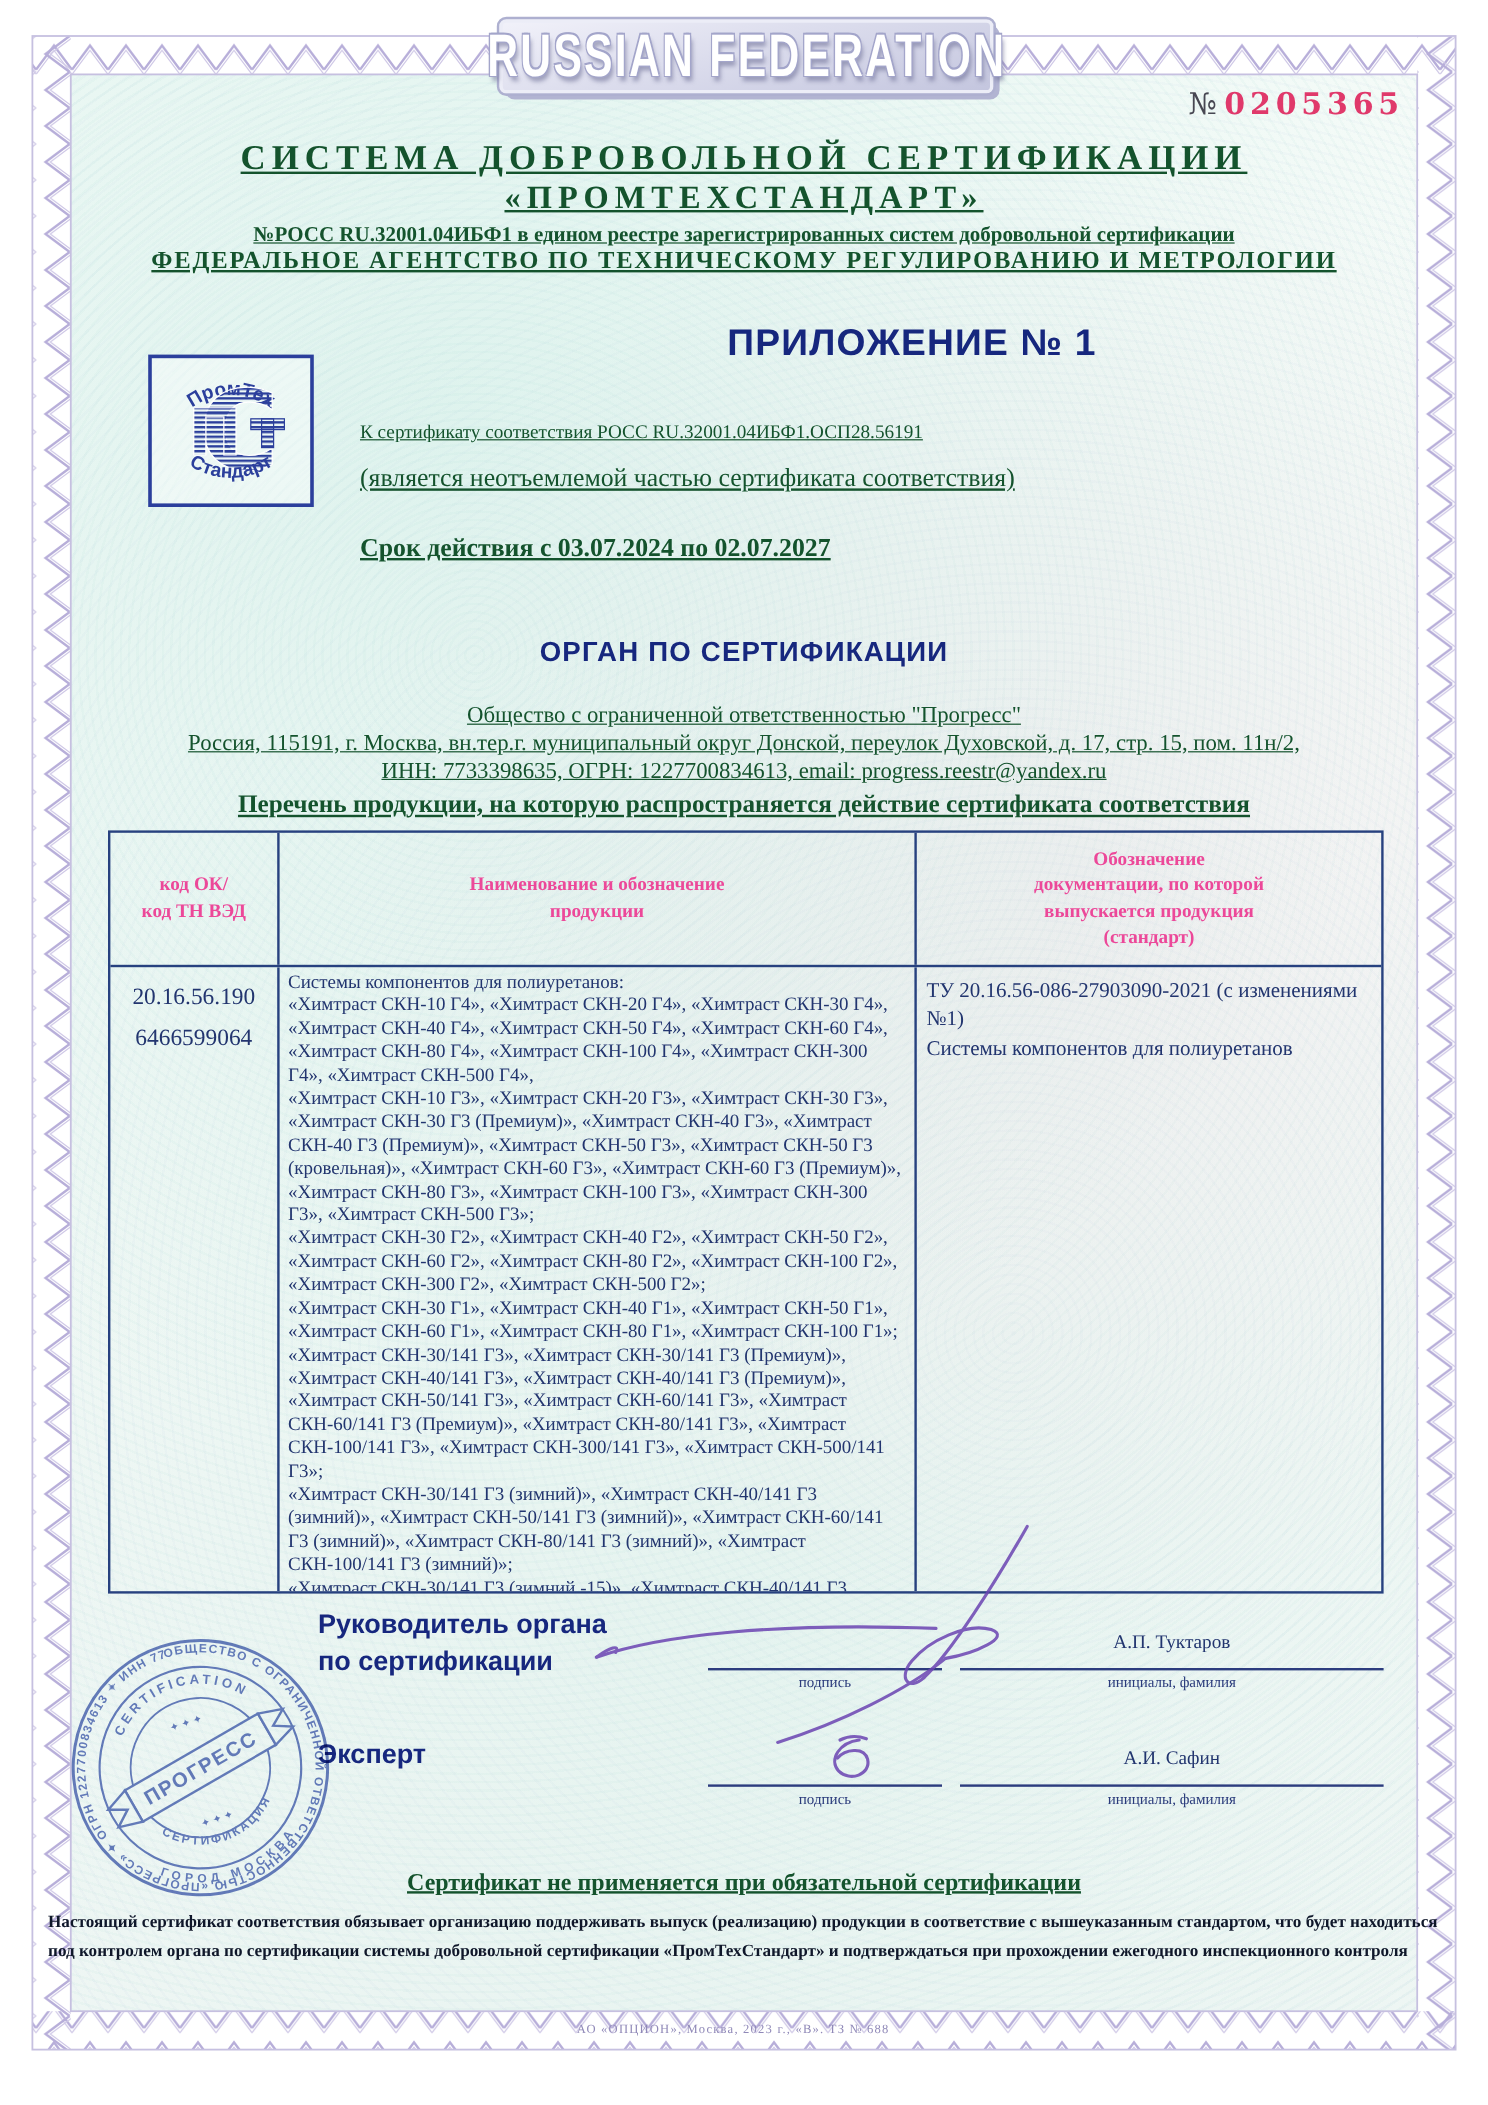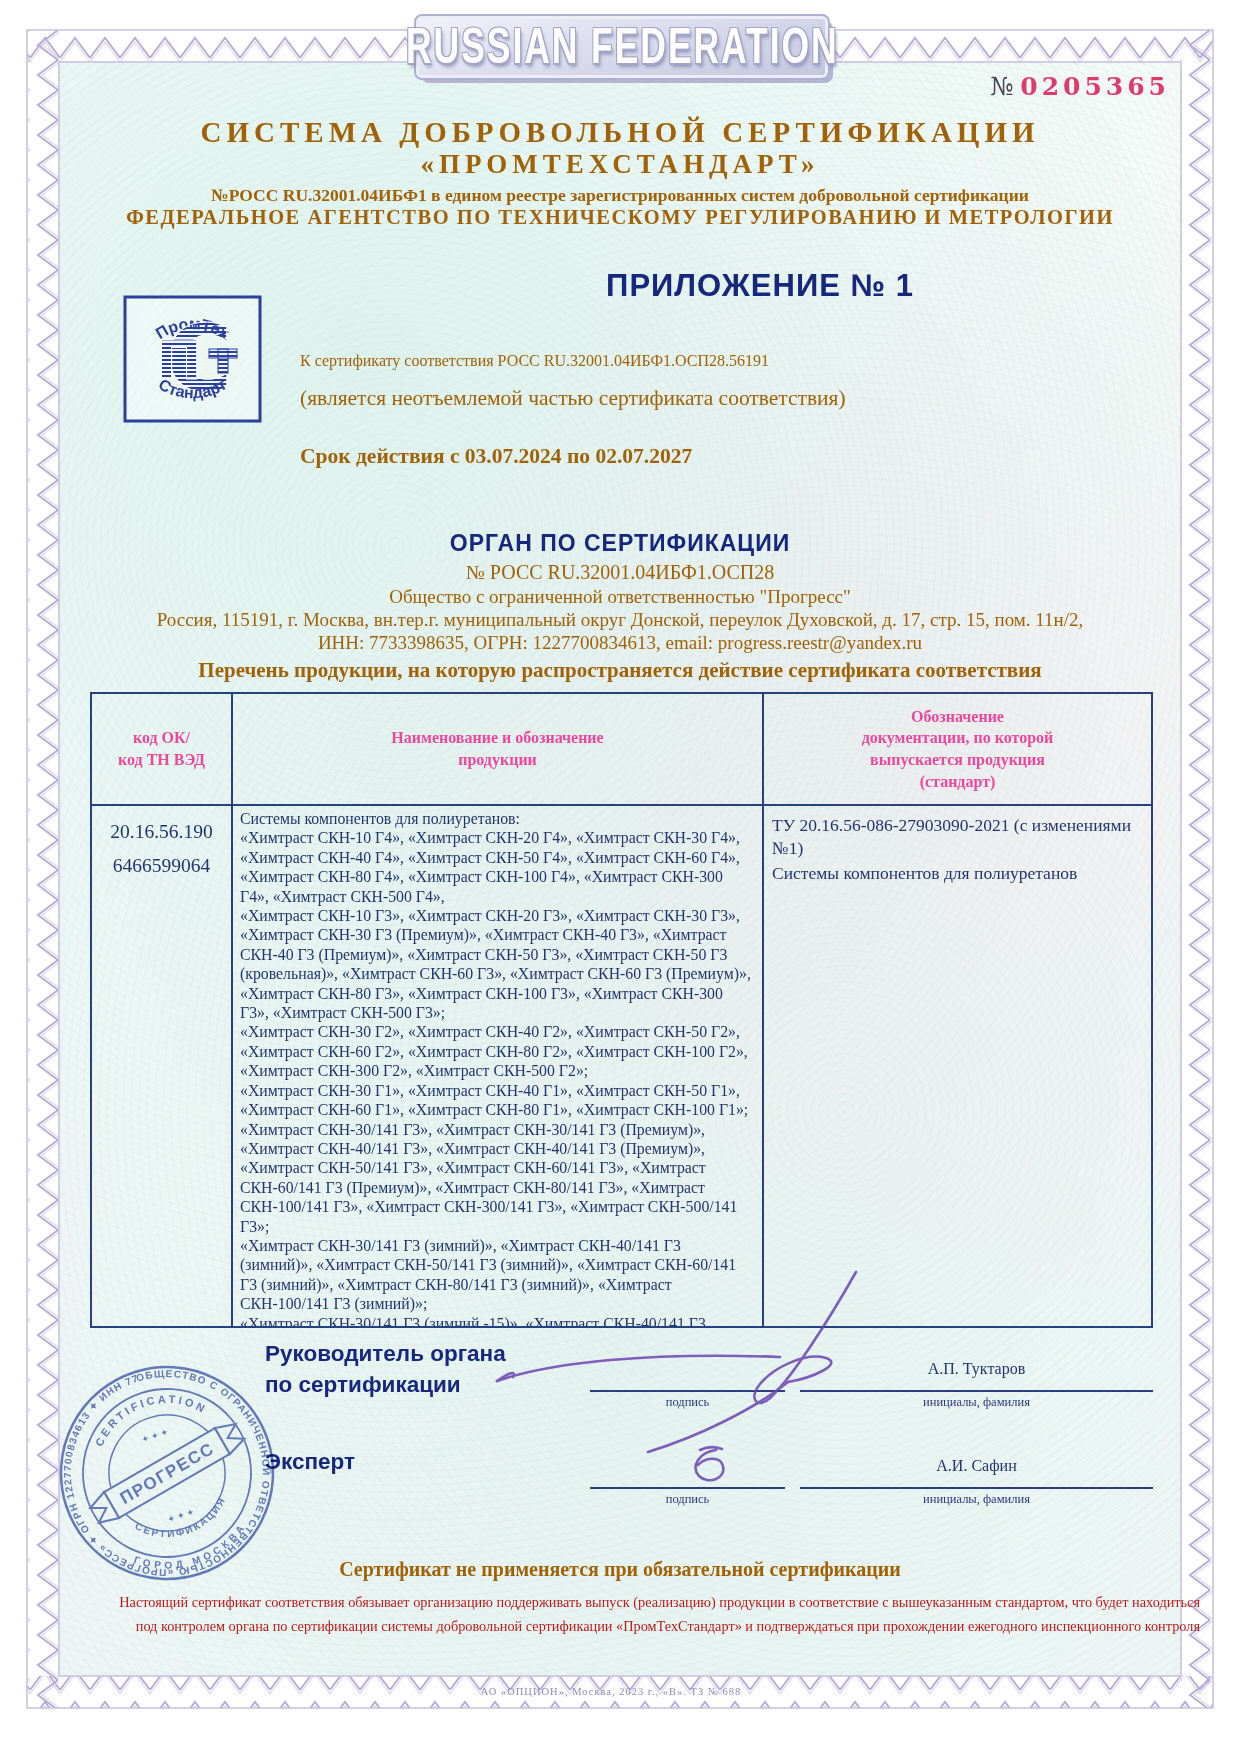--- a/index.html
+++ b/index.html
@@ -14,21 +14,21 @@
       radial-gradient(circle at 75% 42%, rgba(238,205,220,0.22), rgba(238,205,220,0) 50%),
       radial-gradient(circle at 50% 80%, rgba(190,230,220,0.25), rgba(190,230,220,0) 60%),
       repeating-radial-gradient(circle at 30% 30%, rgba(120,195,185,0.055) 0 2px, rgba(255,255,255,0) 2px 7px),
       repeating-radial-gradient(circle at 70% 65%, rgba(150,170,215,0.05) 0 2px, rgba(255,255,255,0) 2px 8px),
       linear-gradient(#f5fbf8,#f1f7f5);
   }
   .band-svg{position:absolute;left:0;top:0;}
 
   .abs{position:absolute;}
   .ctr{left:0;width:1240px;text-align:center;}
-  .navy{color:#a16207;}
+  .navy{color:#14532d;text-decoration:underline;}
 
   
   .banner-shadow{left:421px;top:21px;width:412px;height:62px;background:#b2b4d2;border-radius:8px;}
   .banner{
     left:414px;top:14px;width:412px;height:62px;border-radius:8px;
     background:linear-gradient(165deg,#f2f2fa 0%,#dcdded 45%,#c3c5de 100%);
     border:2px solid #aeb0d0;box-shadow:inset 0 0 0 3px #ecedf7;
     display:flex;align-items:center;justify-content:center;
   }
   .banner span{
@@ -91,21 +91,21 @@
   .cap{font-size:12.5px;color:#2b3c7c;text-align:center;}
   .cap1a{left:590px;top:1395px;width:195px;}
   .cap1b{left:800px;top:1395px;width:353px;}
   .cap2a{left:590px;top:1492px;width:195px;}
   .cap2b{left:800px;top:1492px;width:353px;}
   .signame{font-size:16px;color:#22356f;text-align:center;}
   .n1{left:800px;top:1360px;width:353px;}
   .n2{left:800px;top:1457px;width:353px;}
 
   .restriction{top:1558px;font-weight:bold;font-size:20px;}
-  .fine{left:40px;width:1160px;text-align:right;font-weight:normal;font-size:14.3px;color:#b91c1c;}
+  .fine{left:40px;width:1160px;text-align:left;font-weight:bold;font-size:14.3px;color:#0f172a;}
   .fine1{top:1594px;}
   .fine2{top:1618px;}
   .imprint{top:1686px;left:0;width:1222px;text-align:center;font-size:10.5px;color:#9089b8;letter-spacing:1px;}
 
   .stamp-wrap{left:47px;top:1353px;width:240px;height:240px;transform:rotate(-18deg);opacity:.82;mix-blend-mode:multiply;}
   .ink{position:absolute;left:0;top:0;pointer-events:none;}
   .logo-wrap{left:123px;top:295px;width:139px;height:128px;}
 </style>
 </head>
 <body>
@@ -171,21 +171,20 @@
         <textPath href="#laB" startOffset="50%" text-anchor="middle">Стандарт</textPath>
       </text>
     </svg>
   </div>
 
   <div class="abs tocert1 navy">К сертификату соответствия РОСС RU.32001.04ИБФ1.ОСП28.56191</div>
   <div class="abs tocert2 navy">(является неотъемлемой частью сертификата соответствия)</div>
   <div class="abs validity navy">Срок действия с 03.07.2024 по 02.07.2027</div>
 
   <div class="abs ctr organ-title">ОРГАН ПО СЕРТИФИКАЦИИ</div>
-  <div class="abs ctr organ-no navy">№ РОСС RU.32001.04ИБФ1.ОСП28</div>
   <div class="abs ctr organ-name navy">Общество с ограниченной ответственностью "Прогресс"</div>
   <div class="abs ctr organ-addr navy">Россия, 115191, г. Москва, вн.тер.г. муниципальный округ Донской, переулок Духовской, д. 17, стр. 15, пом. 11н/2,</div>
   <div class="abs ctr organ-inn navy">ИНН: 7733398635, ОГРН: 1227700834613, email: progress.reestr@yandex.ru</div>
 
   <div class="abs ctr list-title navy">Перечень продукции, на которую распространяется действие сертификата соответствия</div>
 
   <div class="abs tbl">
     <div class="trow thead">
       <div class="th c1 vline">код ОК/
 код ТН ВЭД</div>

